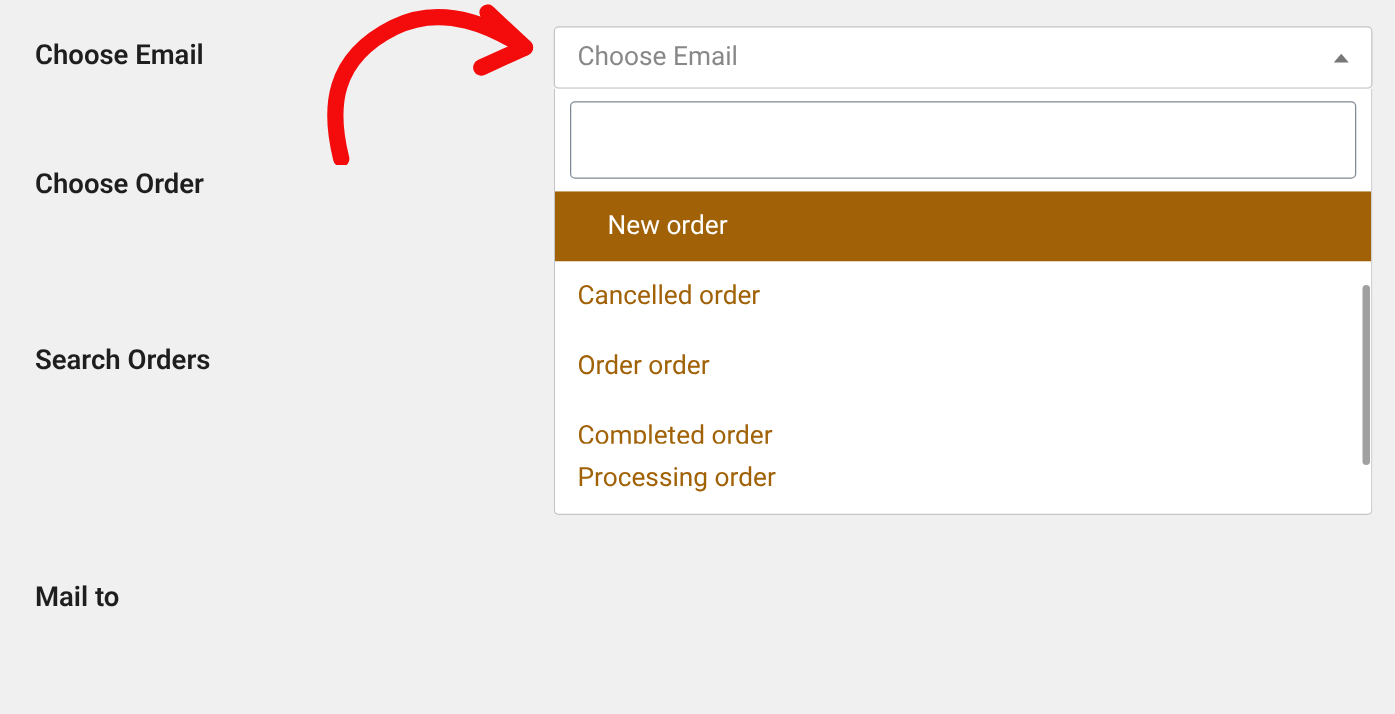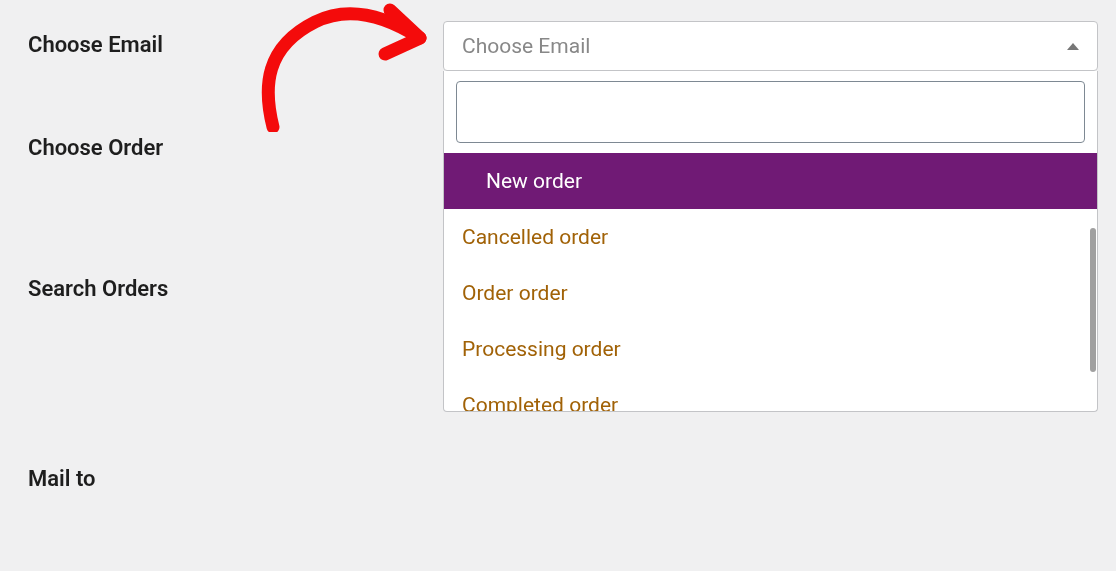--- a/index.html
+++ b/index.html
@@ -80,21 +80,21 @@
       position: relative;
     }
     .option-item {
       padding: 16px 18px 16px 18px;
       font-size: 21px;
       color: #a16207;
       cursor: pointer;
       font-weight: 400;
     }
     .option-item.selected-highlight {
-      background: #701a75;
+      background: #a16207;
       color: #fff;
       padding-left: 42px;
     }
     .option-item.last-clip {
       padding-bottom: 0;
       height: 34px;
       overflow: hidden;
     }
     .scrollbar-track {
       position: absolute;
@@ -145,18 +145,18 @@
     <span class="caret-up"></span>
   </div>
   <div class="dropdown-panel">
     <div class="search-box-wrap">
       <input type="text" class="search-box" value="" style="">
     </div>
     <div class="options-list">
       <div class="option-item selected-highlight">New order</div>
       <div class="option-item">Cancelled order</div>
       <div class="option-item">Order order</div>
+      <div class="option-item last-clip">Completed order</div>
       <div class="option-item">Processing order</div>
-      <div class="option-item last-clip">Completed order</div>
     </div>
     <div class="scrollbar-track"></div>
   </div>
 </div>
 
 </body></html>

